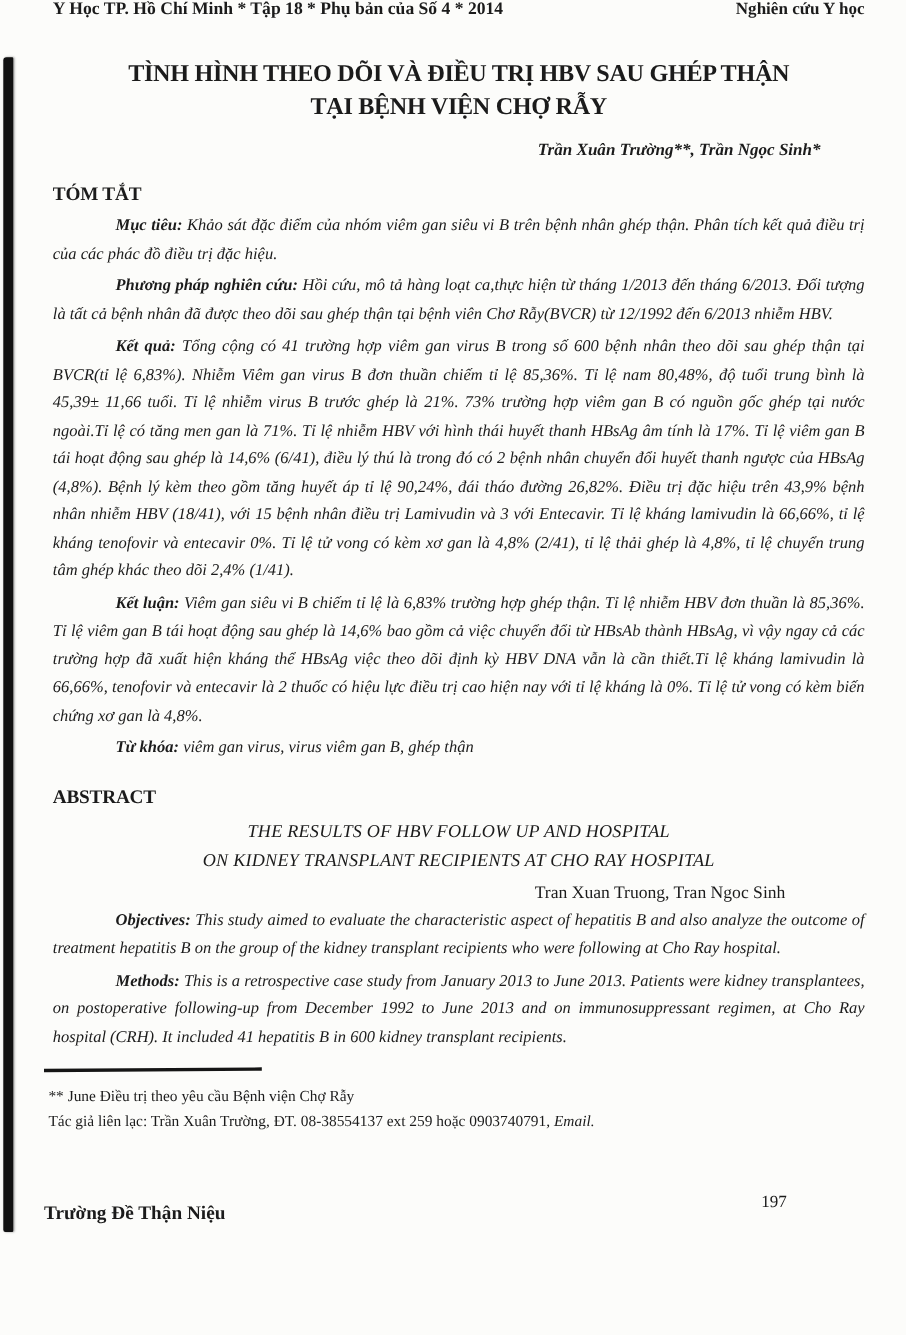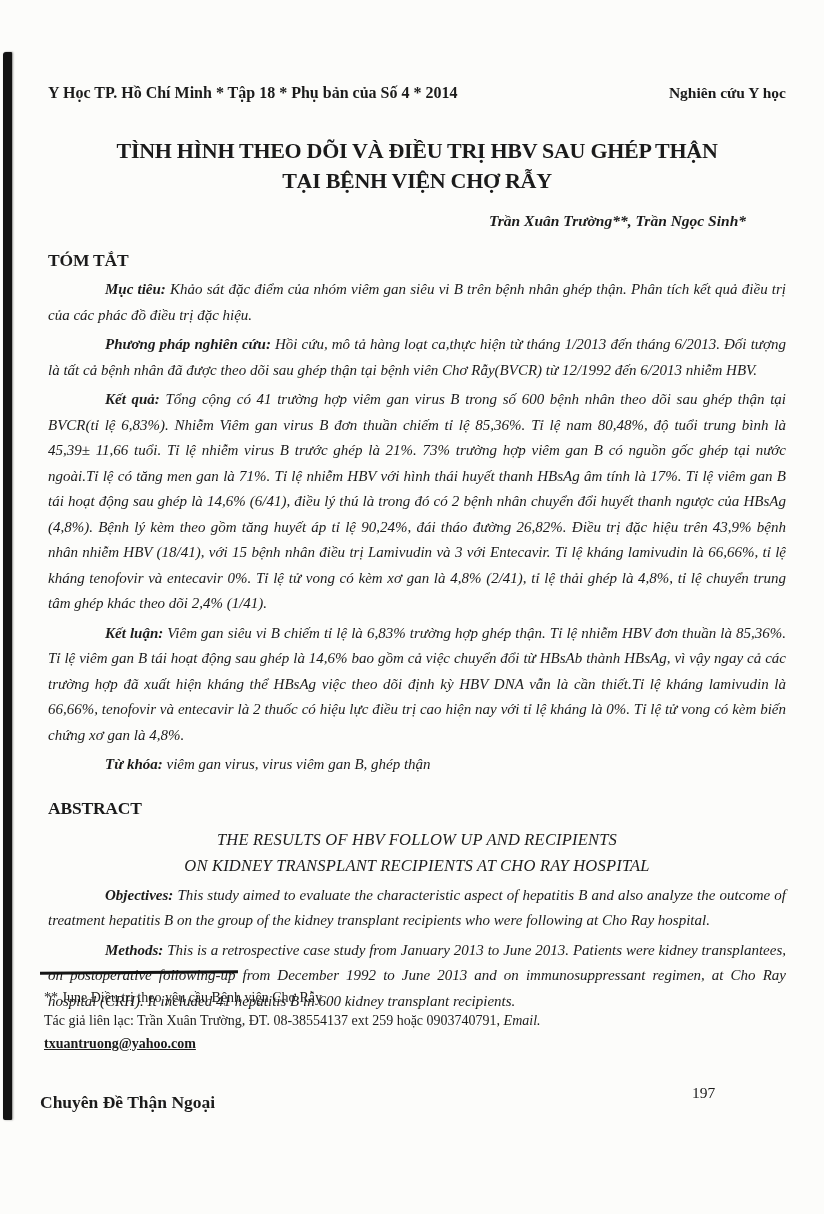--- a/index.html
+++ b/index.html
@@ -13,21 +13,21 @@
     margin:0 auto;
   }
   .binding-bar{
     position:absolute;left:3px;top:52px;width:9px;height:1068px;
     background:#121212;border-radius:3px 1px 1px 2px;
     box-shadow:1px 0 2px rgba(0,0,0,.45);
   }
   .content{position:absolute;left:48px;top:0;width:738px;}
   .running-head{
     display:flex;justify-content:space-between;align-items:flex-end;
-    margin-top:84px;font-size:16px;font-weight:bold;
+    font-size:16px;font-weight:bold;
   }
   .running-head .right{font-weight:bold;font-size:15.5px;}
   .title{
     text-align:center;font-weight:bold;font-size:22px;line-height:30px;
     margin:34px 0 0 0;letter-spacing:-0.3px;
   }
   .authors-vi{
     text-align:right;font-style:italic;font-weight:bold;font-size:15.5px;
     margin:16px 40px 0 0;
   }
@@ -96,35 +96,35 @@
 
     <p class="abs"><span class="lead">Kết quả:</span><span> Tổng cộng có 41 trường hợp viêm gan virus B trong số 600 bệnh nhân theo dõi sau ghép thận tại BVCR(tỉ lệ 6,83%). Nhiễm Viêm gan virus B đơn thuần chiếm tỉ lệ 85,36%. Tỉ lệ nam 80,48%, độ tuổi trung bình là 45,39± 11,66 tuổi. Tỉ lệ nhiễm virus B trước ghép là 21%. 73% trường hợp viêm gan B có nguồn gốc ghép tại nước ngoài.Tỉ lệ có tăng men gan là 71%. Tỉ lệ nhiễm HBV với hình thái huyết thanh HBsAg âm tính là 17%. Tỉ lệ viêm gan B tái hoạt động sau ghép là 14,6% (6/41), điều lý thú là trong đó có 2 bệnh nhân chuyển đổi huyết thanh ngược của HBsAg (4,8%). Bệnh lý kèm theo gồm tăng huyết áp tỉ lệ 90,24%, đái tháo đường 26,82%. Điều trị đặc hiệu trên 43,9% bệnh nhân nhiễm HBV (18/41), với 15 bệnh nhân điều trị Lamivudin và 3 với Entecavir. Tỉ lệ kháng lamivudin là 66,66%, tỉ lệ kháng tenofovir và entecavir 0%. Tỉ lệ tử vong có kèm xơ gan là 4,8% (2/41), tỉ lệ thải ghép là 4,8%, tỉ lệ chuyển trung tâm ghép khác theo dõi 2,4% (1/41).</span></p>
 
     <p class="abs"><span class="lead">Kết luận:</span><span> Viêm gan siêu vi B chiếm tỉ lệ là 6,83% trường hợp ghép thận. Tỉ lệ nhiễm HBV đơn thuần là 85,36%. Tỉ lệ viêm gan B tái hoạt động sau ghép là 14,6% bao gồm cả việc chuyển đổi từ HBsAb thành HBsAg, vì vậy ngay cả các trường hợp đã xuất hiện kháng thể HBsAg việc theo dõi định kỳ HBV DNA vẫn là cần thiết.Tỉ lệ kháng lamivudin là 66,66%, tenofovir và entecavir là 2 thuốc có hiệu lực điều trị cao hiện nay với tỉ lệ kháng là 0%. Tỉ lệ tử vong có kèm biến chứng xơ gan là 4,8%.</span></p>
 
     <p class="abs keywords"><span class="lead">Từ khóa:</span><span> viêm gan virus, virus viêm gan B, ghép thận</span></p>
 
     <div class="section-heading">ABSTRACT</div>
 
     <div class="en-title">
-      <span style="display:block">THE RESULTS OF HBV FOLLOW UP AND RECIPIENTS</span>
+      <span style="display:block">THE RESULTS OF HBV FOLLOW UP AND HOSPITAL</span>
       <span style="display:block">ON KIDNEY TRANSPLANT RECIPIENTS AT CHO RAY HOSPITAL</span>
     </div>
 
+    <div class="authors-en">Tran Xuan Truong, Tran Ngoc Sinh</div>
 
 
     <p class="abs"><span class="lead">Objectives:</span><span> This study aimed to evaluate the characteristic aspect of hepatitis B and also analyze the outcome of treatment hepatitis B on the group of the kidney transplant recipients who were following at Cho Ray hospital.</span></p>
 
     <p class="abs"><span class="lead">Methods:</span><span> This is a retrospective case study from January 2013 to June 2013. Patients were kidney transplantees, on postoperative following-up from December 1992 to June 2013 and on immunosuppressant regimen, at Cho Ray hospital (CRH). It included 41 hepatitis B in 600 kidney transplant recipients.</span></p>
 
   </div>
 
   <div class="footnote-rule"></div>
 
   <div class="footnotes">
     <div>** June Điều trị theo yêu cầu Bệnh viện Chợ Rẫy</div>
     <div class="contact"><span class="lbl">Tác giả liên lạc:</span><span> Trần Xuân Trường, ĐT. 08-38554137 ext 259 hoặc 0903740791, </span><span class="eml-lbl">Email.</span></div>
-    <div class="email">txuantruong@yahoo.com</div>
   </div>
 
-  <div class="footer-section">Chuyên Đề Thận Ngoại</div>
+  <div class="footer-section">Trường Đề Thận Niệu</div>
   <div class="page-num">197</div>
 </div>
 
 </body></html>

